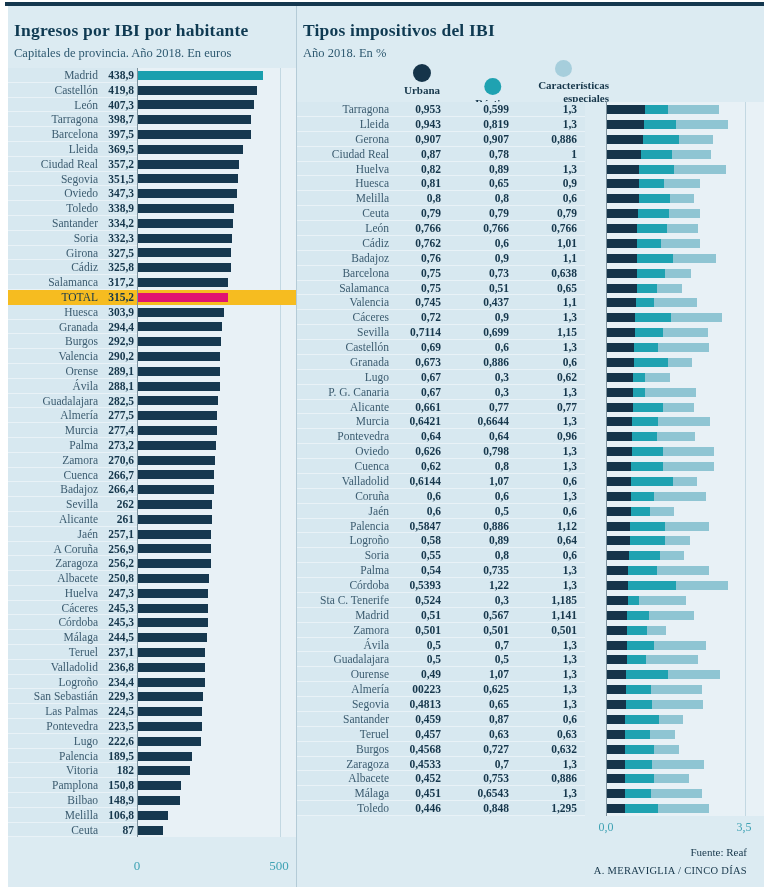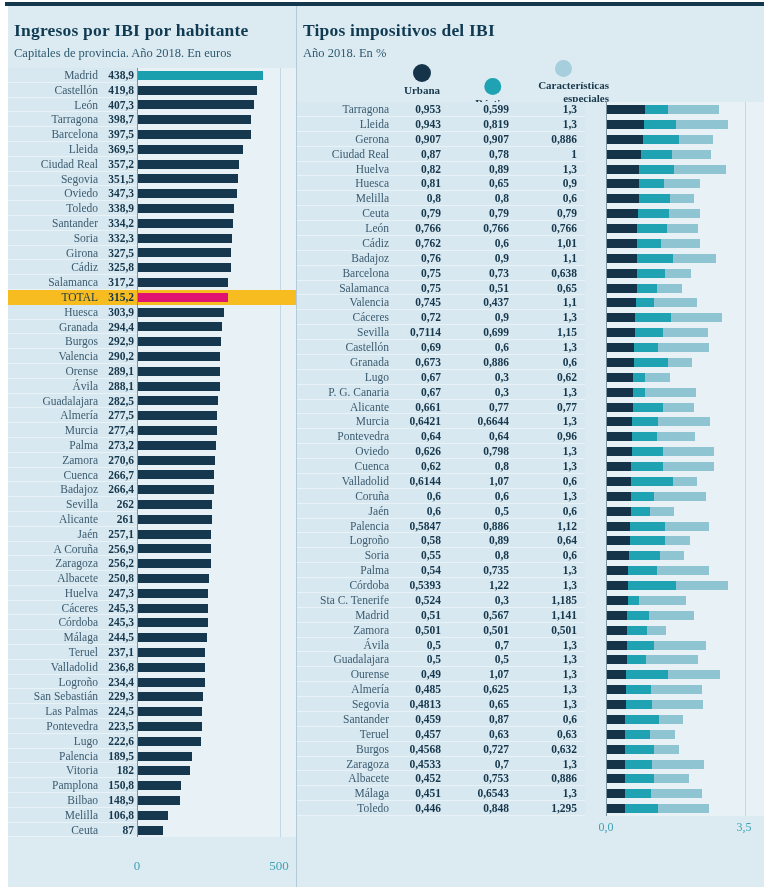--- a/index.html
+++ b/index.html
@@ -1016,21 +1016,21 @@
             <div class="rbar">
               <div class="stack">
                 <i class="seg1" style="width: 19.3px;"></i>
                 <i class="seg2" style="width: 42.2px;"></i>
                 <i class="seg3" style="width: 51.3px;"></i>
               </div>
             </div>
           </div>
           <div class="rrow">
             <div class="rname">Almería</div>
-            <div class="rv u">0,485</div>
+            <div class="rv u">00223</div>
             <div class="rv r">0,625</div>
             <div class="rv e">1,3</div>
             <div class="rgap"></div>
             <div class="rbar">
               <div class="stack">
                 <i class="seg1" style="width: 19.1px;"></i>
                 <i class="seg2" style="width: 24.6px;"></i>
                 <i class="seg3" style="width: 51.3px;"></i>
               </div>
             </div>
@@ -1147,16 +1147,20 @@
               </div>
             </div>
           </div>
         </div>
 
       <div class="raxis">
         <span class="tick t0">0,0</span>
         <span class="tick t1">3,5</span>
       </div>
 
+      <div class="footer">
+        <span class="src">Fuente: Reaf</span>
+        <span class="credit">A. MERAVIGLIA / CINCO DÍAS</span>
+      </div>
     </section>
 
   </div>
 </div>
 
 </body></html>

